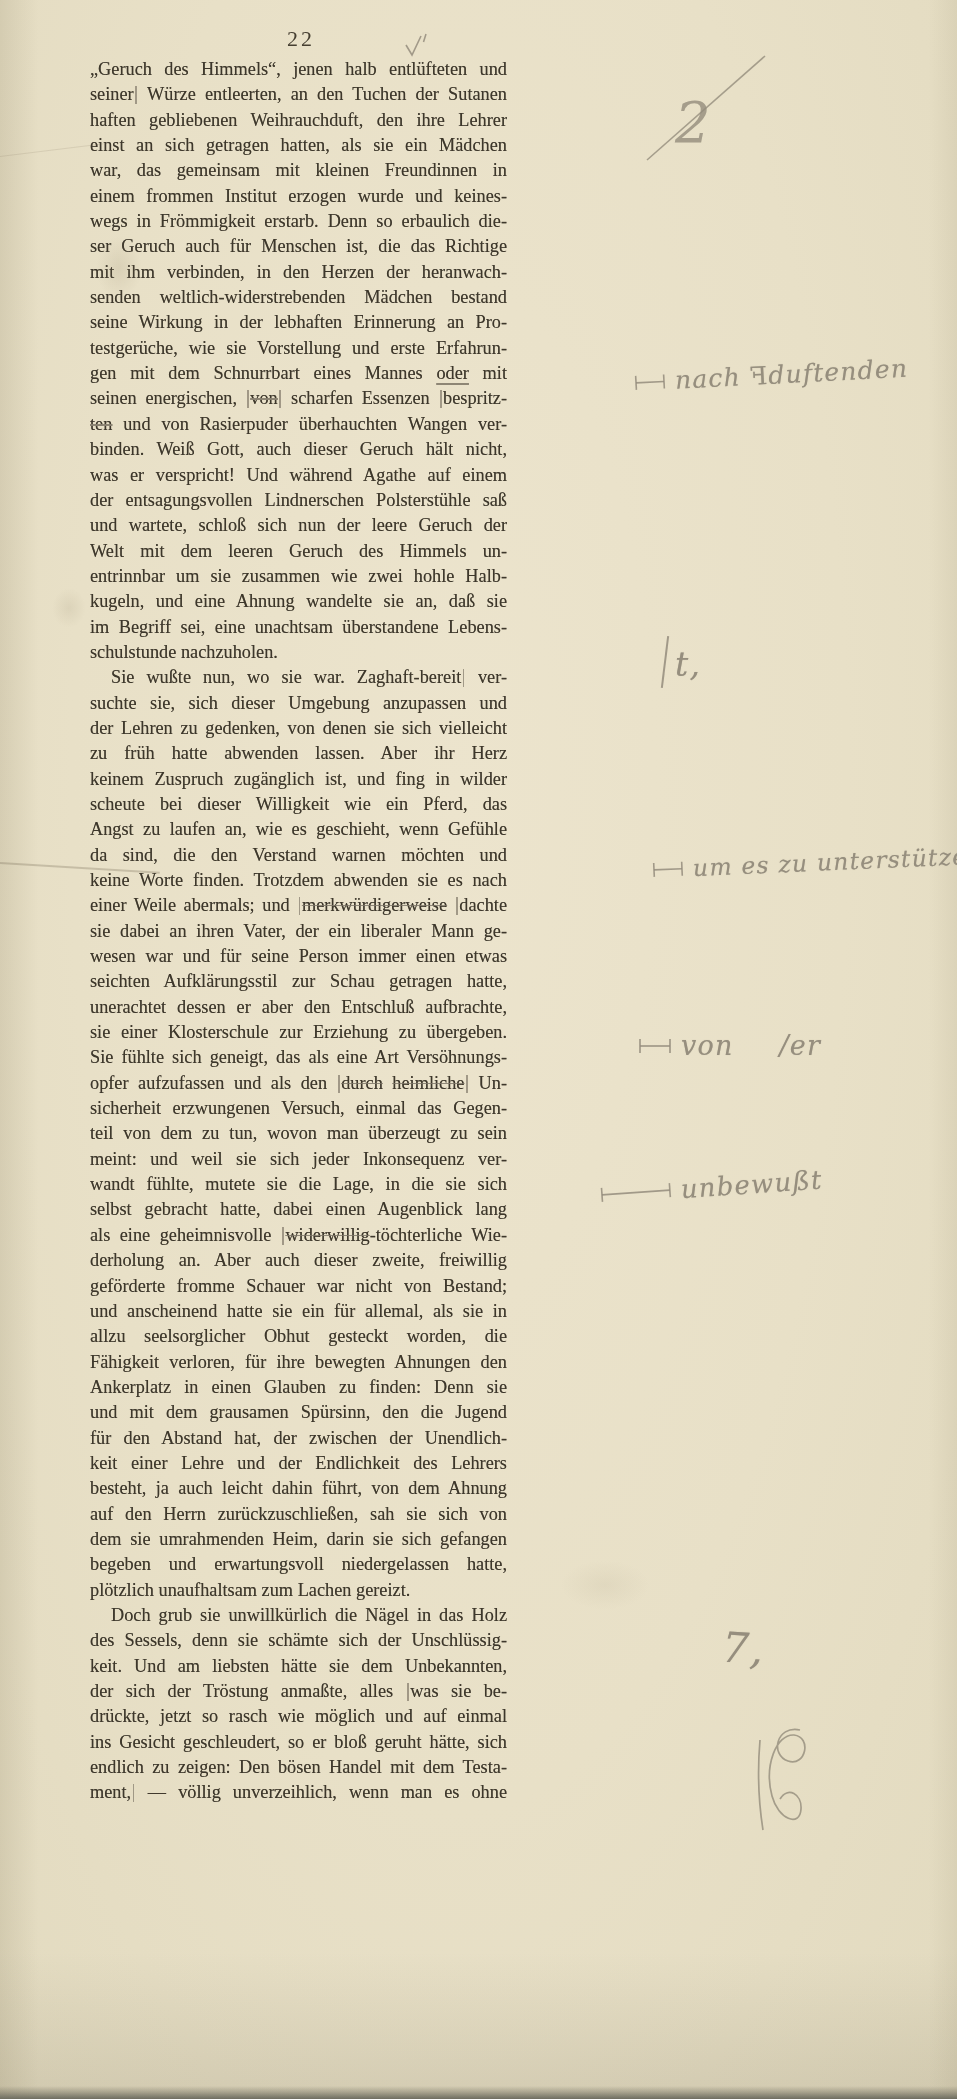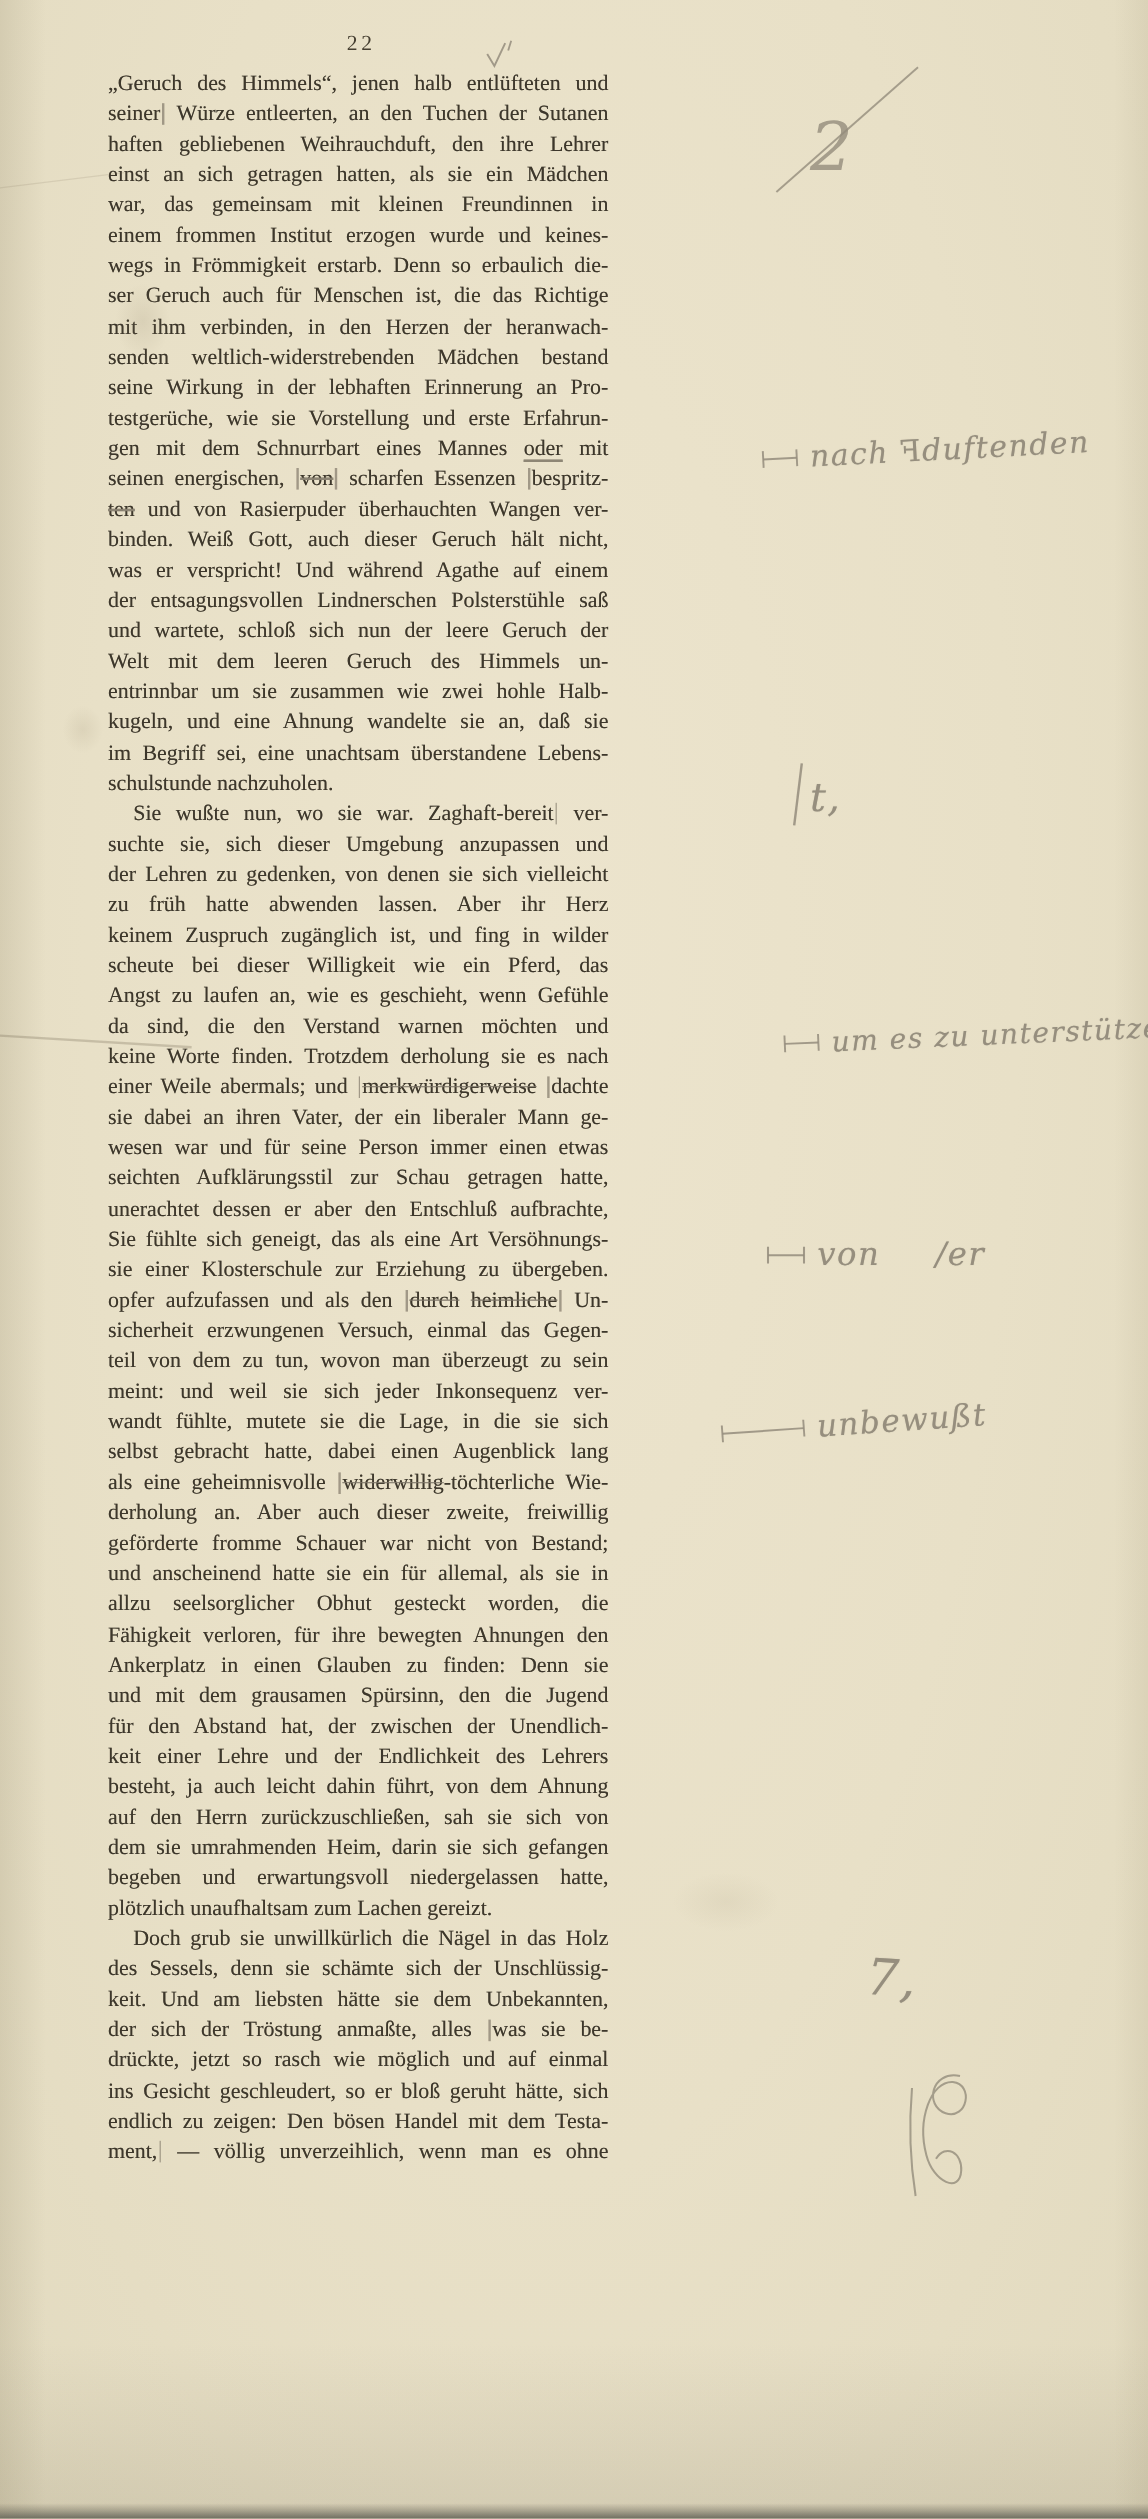--- a/index.html
+++ b/index.html
@@ -21,21 +21,21 @@
   .crease{position:absolute;background:rgba(110,100,80,.28);pointer-events:none;}
   .crease1{left:0;top:862px;width:160px;height:1.5px;transform:rotate(3.5deg);transform-origin:left center;}
   .crease2{left:-6px;top:150px;width:110px;height:1px;transform:rotate(-7deg);opacity:.5;}
   .stain{position:absolute;border-radius:50%;pointer-events:none;}
   .stain1{left:96px;top:236px;width:46px;height:64px;background:radial-gradient(ellipse, rgba(150,138,110,.18), rgba(150,138,110,0) 70%);}
   .stain2{left:52px;top:588px;width:34px;height:40px;background:radial-gradient(ellipse, rgba(150,138,110,.15), rgba(150,138,110,0) 70%);}
   .stain3{left:560px;top:1560px;width:90px;height:50px;background:radial-gradient(ellipse, rgba(150,138,110,.10), rgba(150,138,110,0) 70%);}
 
   .pagenum{
     position:absolute;left:266px;top:26px;width:70px;
-    text-align:center;font-size:18px;letter-spacing:3px;color:#463f31;
+    text-align:center;font-size:22px;letter-spacing:3px;color:#463f31;
   }
   .textblock{
     position:absolute;left:90px;top:57px;width:417px;
     font-size:18.3px;color:#3d372b;
     text-shadow:0 0 .4px rgba(61,55,43,.55);
   }
   .line{
     height:25.35px;line-height:25.35px;
     text-align:justify;text-align-last:justify;
     white-space:normal;
@@ -117,28 +117,28 @@
       <div class="line">im Begriff sei, eine unachtsam überstandene Lebens-</div>
       <div class="line rag">schulstunde nachzuholen.</div>
       <div class="line indent">Sie wußte nun, wo sie war. Zaghaft-<span class="edit ed-ba">bereit</span> ver-</div>
       <div class="line">suchte sie, sich dieser Umgebung anzupassen und</div>
       <div class="line">der Lehren zu gedenken, von denen sie sich vielleicht</div>
       <div class="line">zu früh hatte abwenden lassen. Aber ihr Herz</div>
       <div class="line">keinem Zuspruch zugänglich ist, und fing in wilder</div>
       <div class="line">scheute bei dieser Willigkeit wie ein Pferd, das</div>
       <div class="line">Angst zu laufen an, wie es geschieht, wenn Gefühle</div>
       <div class="line">da sind, die den Verstand warnen möchten und</div>
-      <div class="line">keine Worte finden. Trotzdem derholung sie es nach</div>
+      <div class="line">keine Worte finden. Trotzdem abwenden sie es nach</div>
       <div class="line">einer Weile abermals; und <span class="edit ed-sl ed-bb">merkwürdigerweise</span> <span class="edit ed-bb">dachte</span></div>
       <div class="line">sie dabei an ihren Vater, der ein liberaler Mann ge-</div>
       <div class="line">wesen war und für seine Person immer einen etwas</div>
       <div class="line">seichten Aufklärungsstil zur Schau getragen hatte,</div>
       <div class="line">unerachtet dessen er aber den Entschluß aufbrachte,</div>
+      <div class="line">sie einer Klosterschule zur Erziehung zu übergeben.</div>
       <div class="line">Sie fühlte sich geneigt, das als eine Art Versöhnungs-</div>
-      <div class="line">sie einer Klosterschule zur Erziehung zu übergeben.</div>
       <div class="line">opfer aufzufassen und als den <span class="edit ed-sl ed-bb">durch</span> <span class="edit ed-sl ed-ba">heimliche</span> Un-</div>
       <div class="line">sicherheit erzwungenen Versuch, einmal das Gegen-</div>
       <div class="line">teil von dem zu tun, wovon man überzeugt zu sein</div>
       <div class="line">meint: und weil sie sich jeder Inkonsequenz ver-</div>
       <div class="line">wandt fühlte, mutete sie die Lage, in die sie sich</div>
       <div class="line">selbst gebracht hatte, dabei einen Augenblick lang</div>
       <div class="line">als eine geheimnisvolle <span class="edit ed-sl ed-bb">widerwillig</span>-töchterliche Wie-</div>
       <div class="line">derholung an. Aber auch dieser zweite, freiwillig</div>
       <div class="line">geförderte fromme Schauer war nicht von Bestand;</div>
       <div class="line">und anscheinend hatte sie ein für allemal, als sie in</div>

